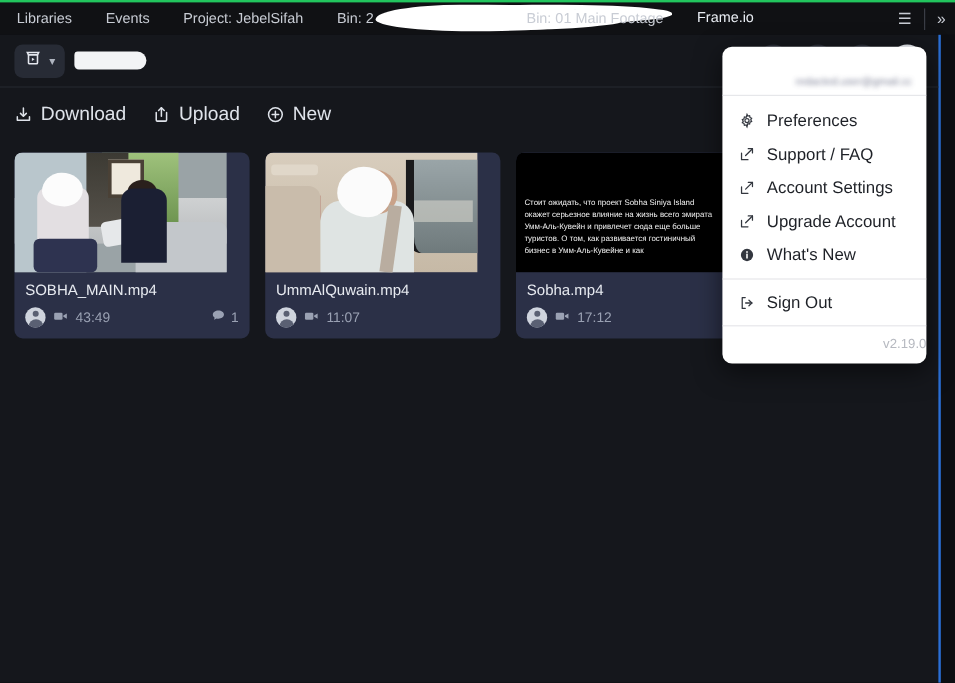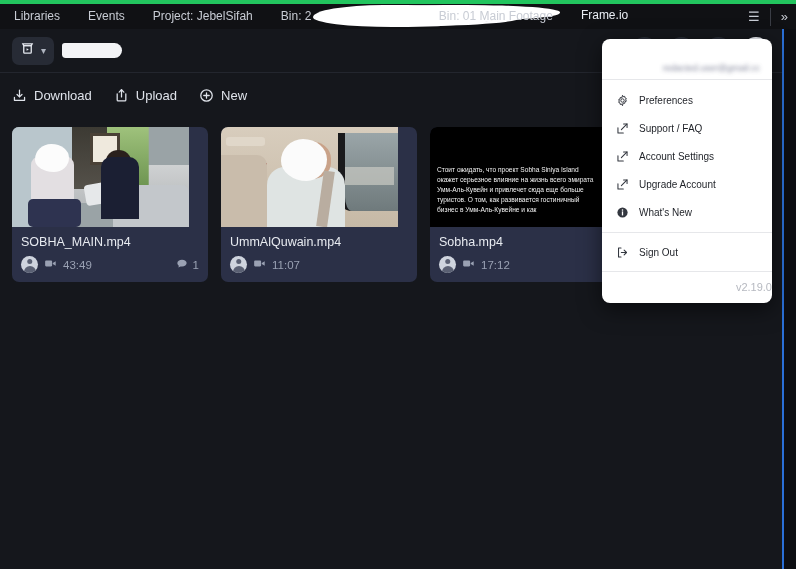--- a/index.html
+++ b/index.html
@@ -19,21 +19,21 @@
     background: #0d0e12;
   }
 
   
   .host-tabstrip {
     position: absolute;
     left: 0; top: 0;
     width: 796px;
     height: 29px;
     background: #101114;
-    border-top: 4px solid #22c55e;
+    border-top: 2px solid #22c55e;
     display: flex;
     align-items: center;
     overflow: hidden;
   }
   .host-tab {
     color: #c8ccd4;
     font-size: 12px;
     padding: 0 14px;
     line-height: 27px;
     white-space: nowrap;
@@ -169,21 +169,21 @@
     align-items: center;
     padding: 0 12px;
     gap: 22px;
     position: relative;
   }
   .tool-btn {
     display: flex;
     align-items: center;
     gap: 7px;
     color: #dfe3ea;
-    font-size: 13px;
+    font-size: 16px;
     background: none;
     border: none;
     cursor: pointer;
     font-family: "Liberation Sans", sans-serif;
   }
   .tool-btn svg { display: block; }
   .invite-btn {
     margin-left: auto;
     width: 30px; height: 30px;
     border-radius: 50%;
@@ -339,21 +339,21 @@
   }
   .dd-sep { height: 1px; background: #e6e7ea; margin: 0; }
   .dd-list { padding: 6px 0; }
   .dd-item {
     display: flex;
     align-items: center;
     gap: 10px;
     height: 28px;
     padding: 0 14px;
     color: #1e2127;
-    font-size: 10px;
+    font-size: 14px;
     cursor: pointer;
   }
   .dd-item .ic {
     width: 13px; height: 13px;
     display: flex;
     align-items: center;
     justify-content: center;
     flex: 0 0 13px;
     color: #33373f;
   }

